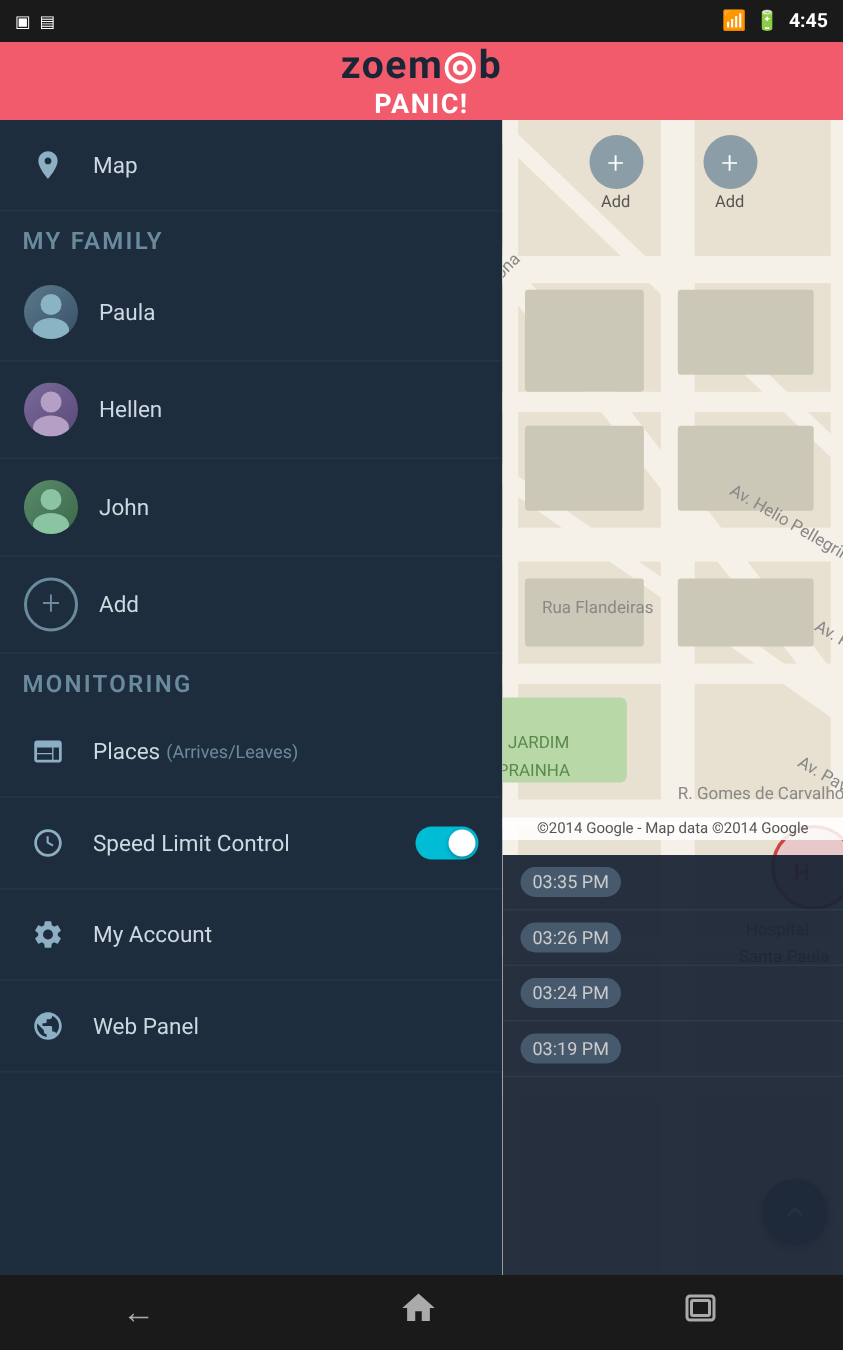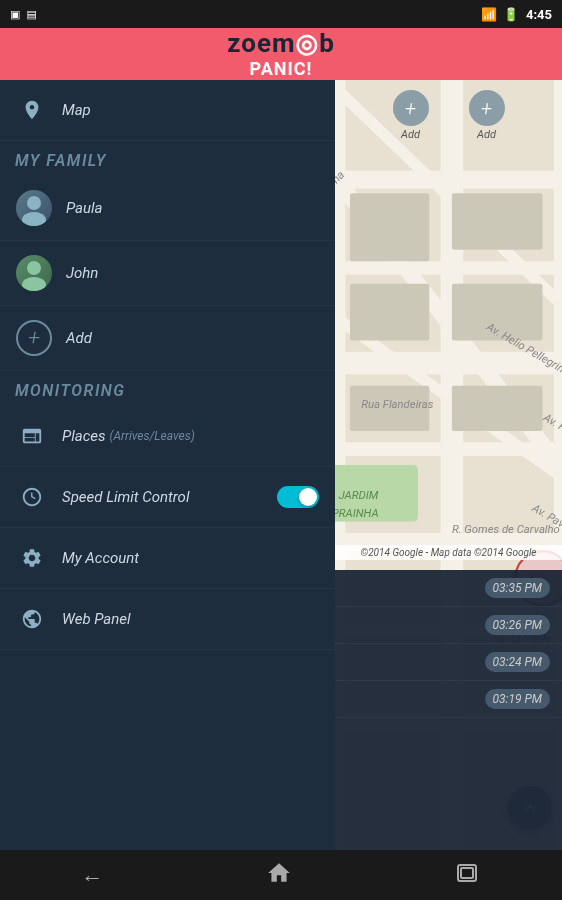--- a/index.html
+++ b/index.html
@@ -73,21 +73,20 @@
       color: white;
       font-size: 22px;
       cursor: pointer;
     }
 
     
     .main-layout {
       display: flex;
       width: 562px;
       height: calc(900px - 28px - 52px - 50px);
-      font-style: italic;
     }
 
     
     .sidebar {
       width: 335px;
       background: #1e2d3e;
       overflow-y: auto;
       flex-shrink: 0;
     }
 
@@ -233,21 +232,21 @@
       position: absolute;
       bottom: 0;
       left: 0;
       right: 0;
       background: rgba(26, 37, 53, 0.95);
       height: 280px;
     }
 
     .activity-item {
       display: flex;
-      justify-content: flex-end;
+      justify-content: flex-start;
       padding: 8px 12px;
       border-bottom: 1px solid rgba(255,255,255,0.05);
     }
     .time-badge {
       background: rgba(80,100,120,0.8);
       color: #ccc;
       font-size: 12px;
       padding: 3px 8px;
       border-radius: 10px;
     }
@@ -339,20 +338,31 @@
         <div class="avatar-img" style="background: linear-gradient(135deg, #5a7a8a, #3a5068);">
           <svg width="36" height="36" viewBox="0 0 36 36">
             <circle cx="18" cy="13" r="7" fill="#8ab4c4"></circle>
             <ellipse cx="18" cy="30" rx="12" ry="8" fill="#8ab4c4"></ellipse>
           </svg>
         </div>
       </div>
       <span>Paula</span>
     </div>
 
+    <div class="sidebar-item">
+      <div class="avatar">
+        <div class="avatar-img" style="background: linear-gradient(135deg, #7a6a9a, #5a4a7a);">
+          <svg width="36" height="36" viewBox="0 0 36 36">
+            <circle cx="18" cy="13" r="7" fill="#b4a0c4"></circle>
+            <ellipse cx="18" cy="30" rx="12" ry="8" fill="#b4a0c4"></ellipse>
+          </svg>
+        </div>
+      </div>
+      <span>Hellen</span>
+    </div>
 
     <div class="sidebar-item">
       <div class="avatar">
         <div class="avatar-img" style="background: linear-gradient(135deg, #5a8a6a, #3a6a4a);">
           <svg width="36" height="36" viewBox="0 0 36 36">
             <circle cx="18" cy="13" r="7" fill="#8ac4a0"></circle>
             <ellipse cx="18" cy="30" rx="12" ry="8" fill="#8ac4a0"></ellipse>
           </svg>
         </div>
       </div>

